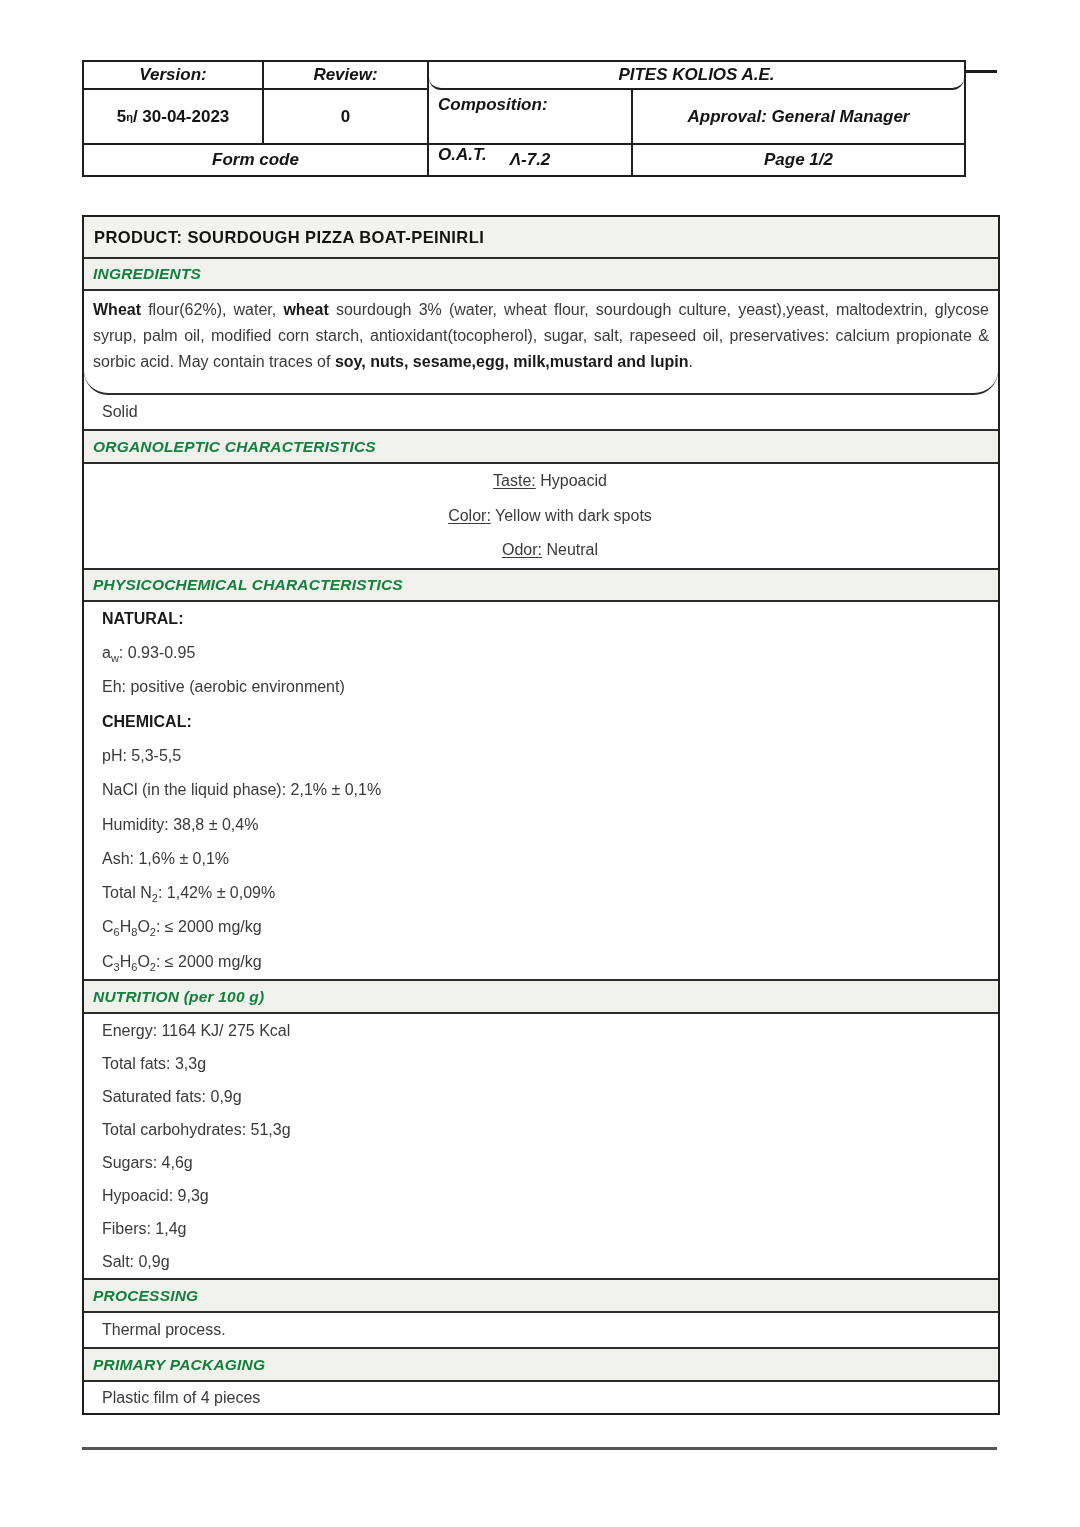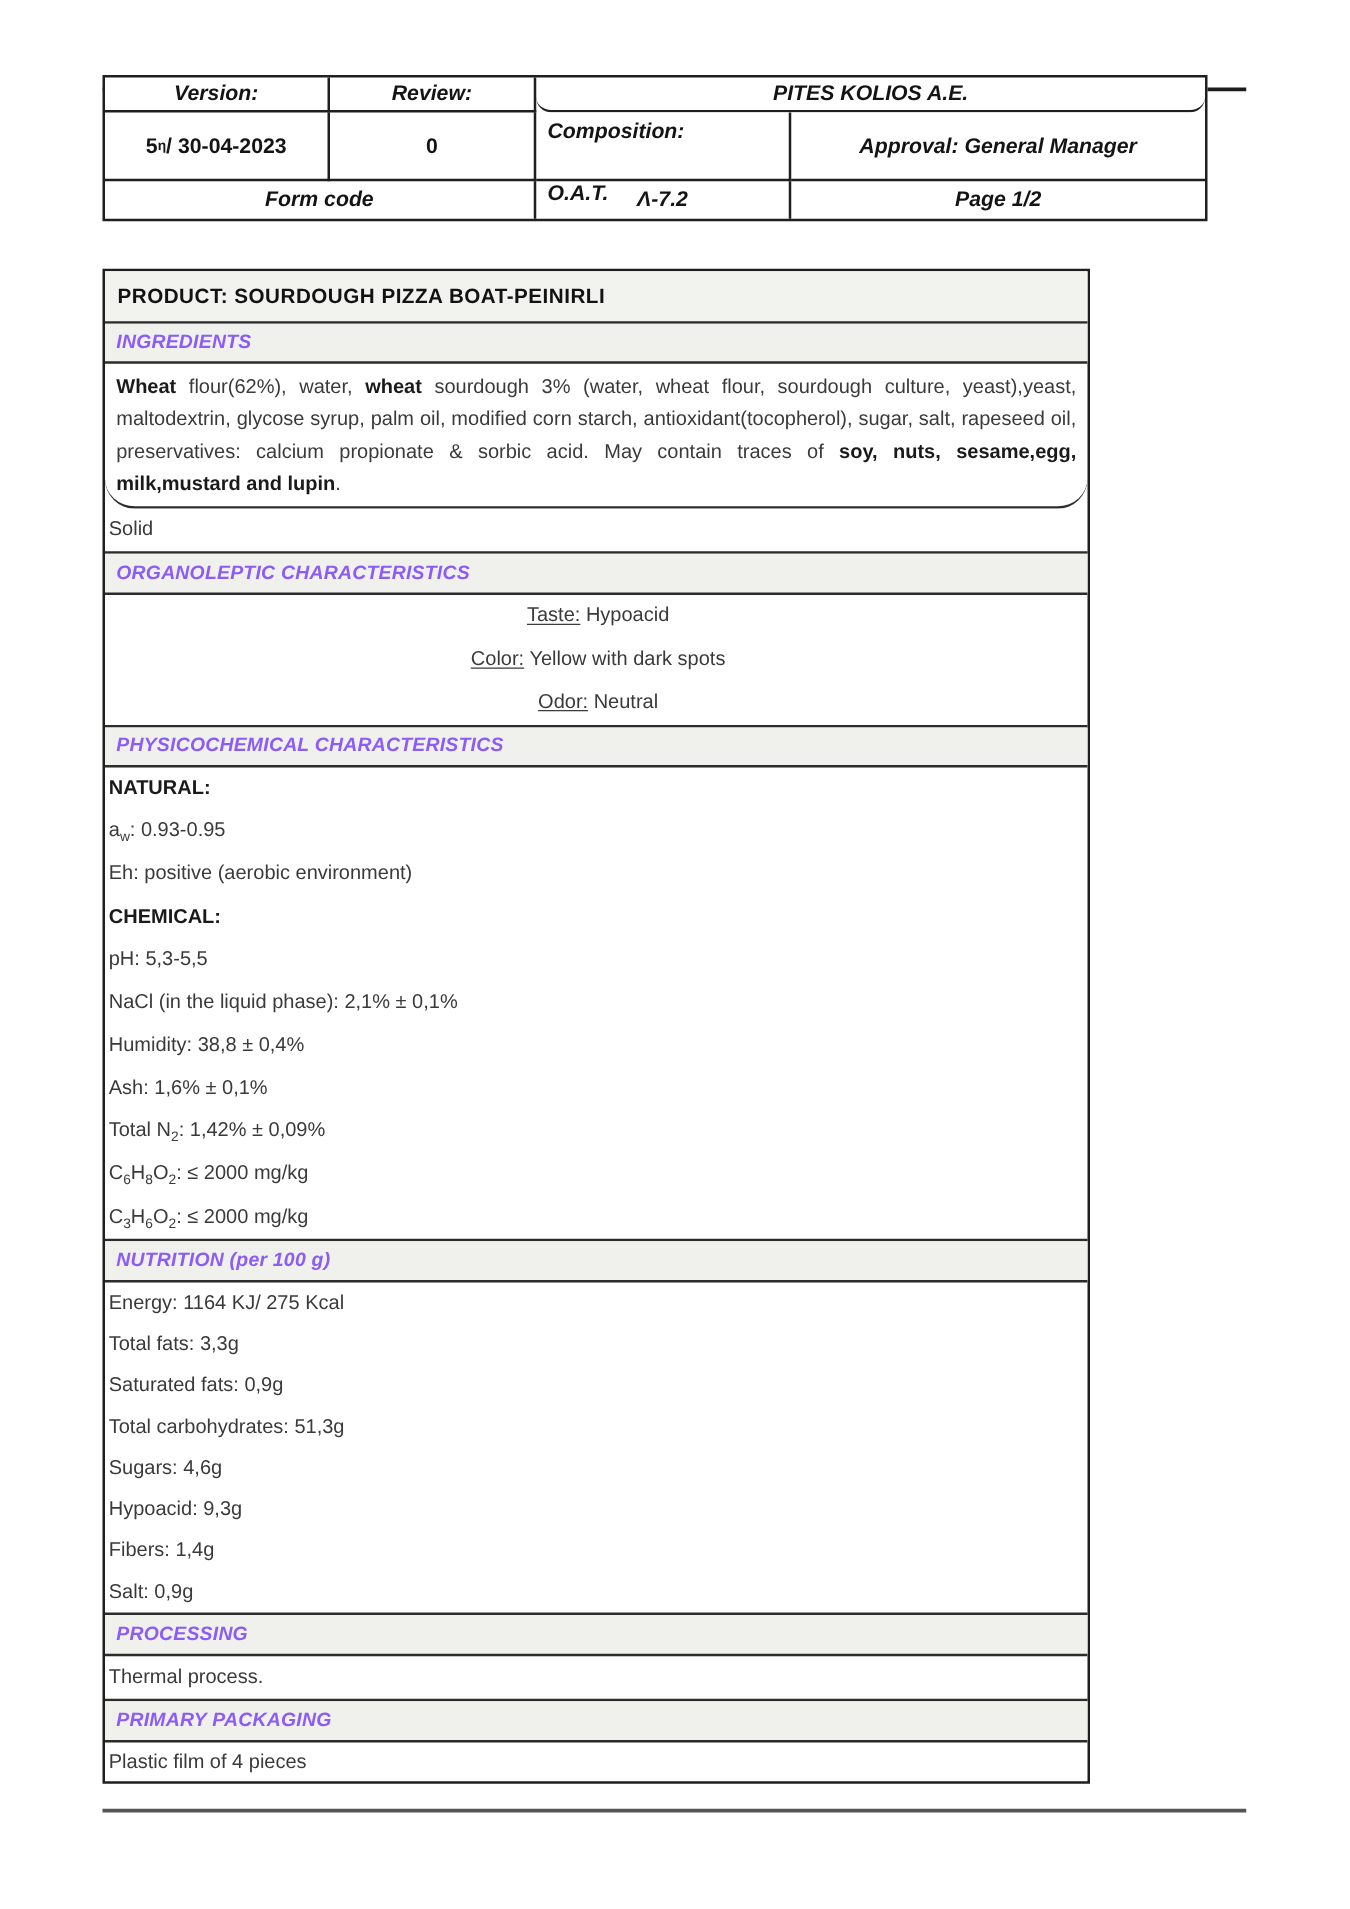--- a/index.html
+++ b/index.html
@@ -25,35 +25,35 @@
   .h-r1 { height:28px; }
   .h-r2 { height:55px; }
   .h-r3 { height:30px; }
   .c-company  { grid-column:3 / 5;border-radius:12px; }
   .c-formcode { grid-column:1 / 3; }
   .c-composition { flex-direction:column; align-items:flex-start; justify-content:flex-start; padding:3px 0 0 9px; line-height:24px; text-align:left;gap:26px; }
   .upright { font-style:normal; }
 
   
   .spec-table {
-    position:absolute; left:82px; top:215px; width:790px;
+    position:absolute; left:82px; top:215px; width:918px;
     border:2.5px solid #1f1f1f; box-sizing:border-box; background:#ffffff;
   }
   .row { box-sizing:border-box; border-bottom:2px solid #2c2c2c; }
   .row:last-child { border-bottom:none; }
   .title-row {
     height:42px; background:#f2f2ef; display:flex; align-items:center;
     padding-left:10px; font-weight:bold; font-size:16.5px; color:#131313; letter-spacing:0.4px;
   }
   .sec-header {
     background:#f0f0ed; display:flex; align-items:center; padding-left:9px;
-    font-weight:bold; font-style:italic; font-size:15.5px; color:#8b5cf6; letter-spacing:0.2px;
+    font-weight:bold; font-style:italic; font-size:15.5px; color:#15803d; letter-spacing:0.2px;
   }
   .h32 { height:32px; } .h33 { height:33px; }
-  .body-cell { padding-left:3px; font-size:16px; color:#3a3a3a; }
+  .body-cell { padding-left:18px; font-size:16px; color:#3a3a3a; }
   .ing-par { padding:6px 9px 4px 9px; text-align:justify; line-height:26px; min-height:104px;border-radius:24px; }
   .tline { display:block; }
   .lh33 .tline { height:33px; line-height:33px; }
   .lh34 .tline { height:34.3px; line-height:34.3px; }
   .lh345 .tline { height:34.6px; line-height:34.6px;text-align:center; }
   .single { display:flex; align-items:center; }
   .hs36 { height:36px; } .hs31 { height:31px; }
   .b { font-weight:bold; color:#1a1a1a; }
   .u { text-decoration:underline; text-underline-offset:2px; }
   sub { font-size:11px; }

